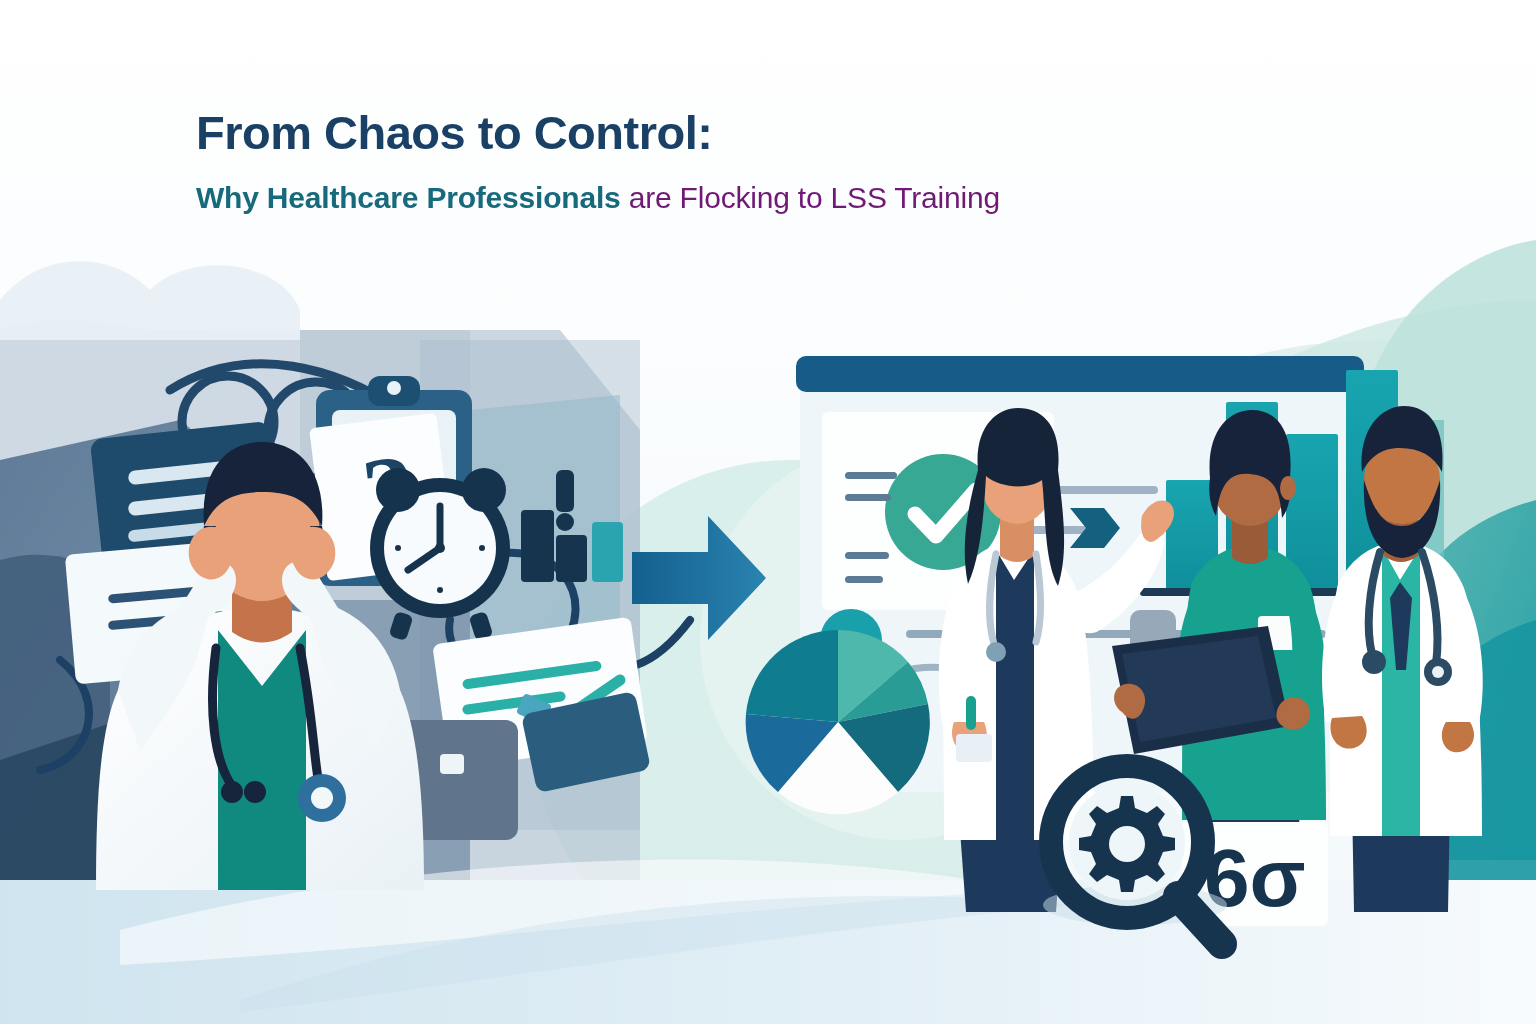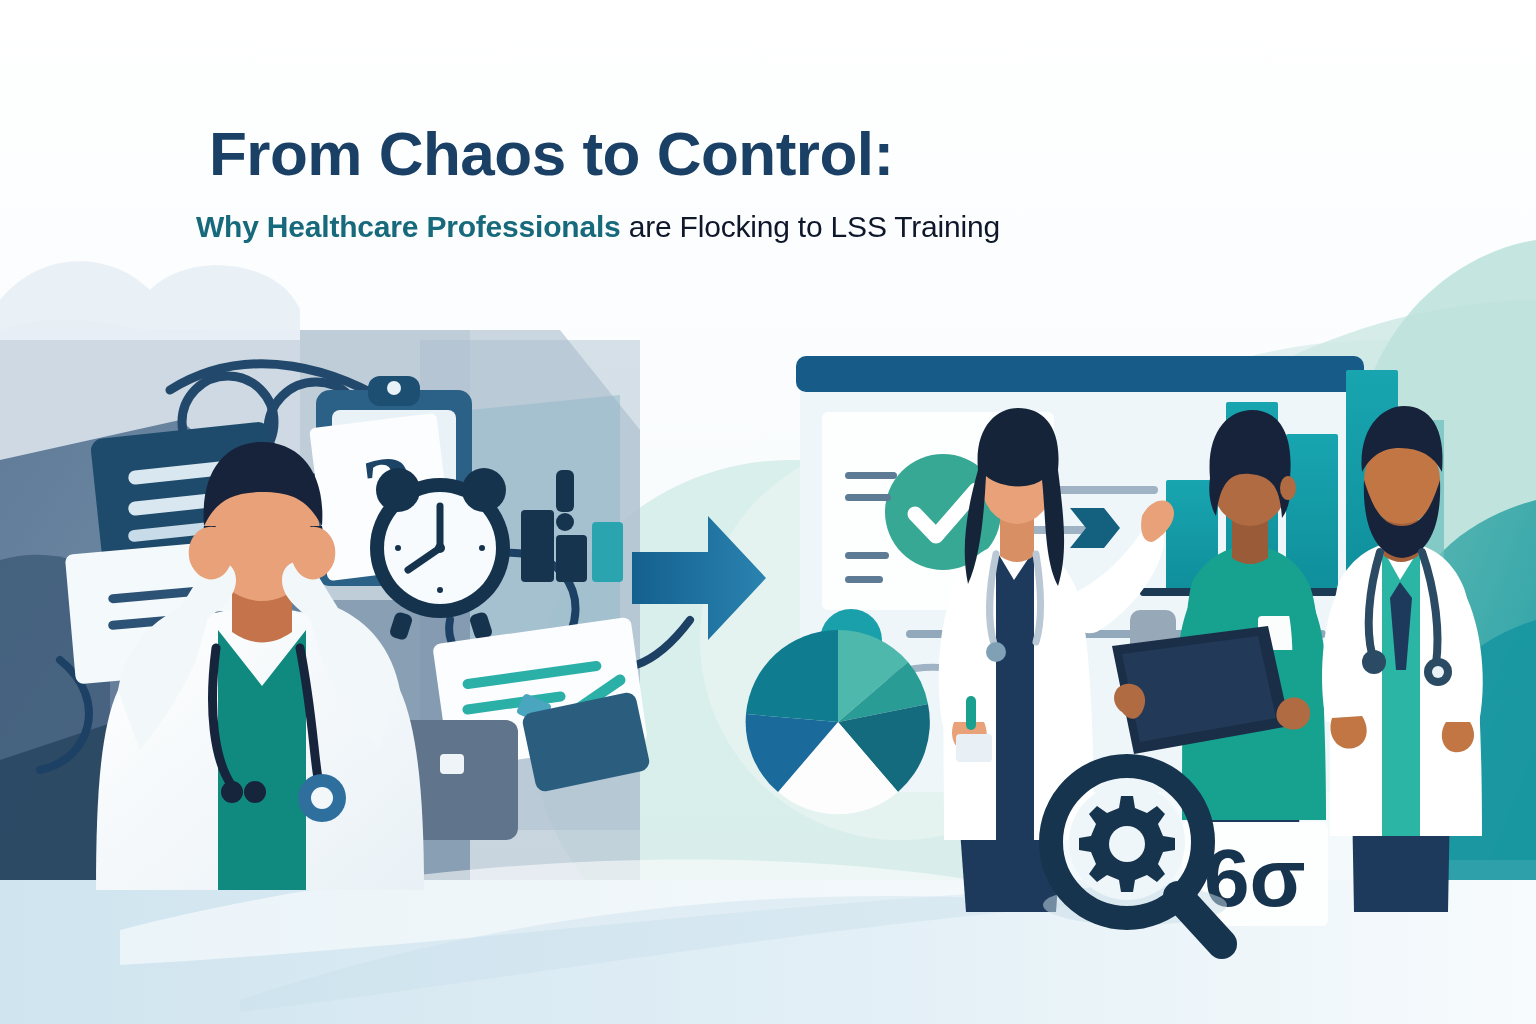--- a/index.html
+++ b/index.html
@@ -3,28 +3,28 @@
 <meta charset="utf-8">
 <style>
   html,body{margin:0;padding:0;background:#fff;}
   body{width:1536px;height:1024px;overflow:hidden;
        font-family:"Liberation Sans","DejaVu Sans",sans-serif;}
   #stage{position:relative;width:1536px;height:1024px;overflow:hidden;
          background:#f6fafc;}
   #bg{position:absolute;inset:0;width:1536px;height:1024px;}
   .headline-wrap{position:absolute;left:196px;top:108px;width:1100px;z-index:40;}
   .headline{
-    font-size:62px;font-weight:700;letter-spacing:-0.5px;line-height:1.05;
-    color:#1a4066;margin:13px;white-space:nowrap;
+    font-size:47px;font-weight:700;letter-spacing:-0.5px;line-height:1.05;
+    color:#1a4066;margin:0;white-space:nowrap;
   }
   .subhead{
     margin:24px 0 0 0;font-size:30px;font-weight:600;letter-spacing:-0.2px;
     color:#17697c;white-space:nowrap;
   }
-  .subhead .light{font-weight:500;color:#0f172a;}
+  .subhead .light{font-weight:500;color:#701a75;}
   #art{position:absolute;left:0;top:330px;width:1536px;height:694px;z-index:20;}
 </style>
 </head>
 <body>
 
 <div id="stage">
 
   <svg id="bg" viewBox="0 0 1536 1024" preserveAspectRatio="none">
     <defs>
       <linearGradient id="gTop" x1="0" y1="0" x2="0" y2="1">

